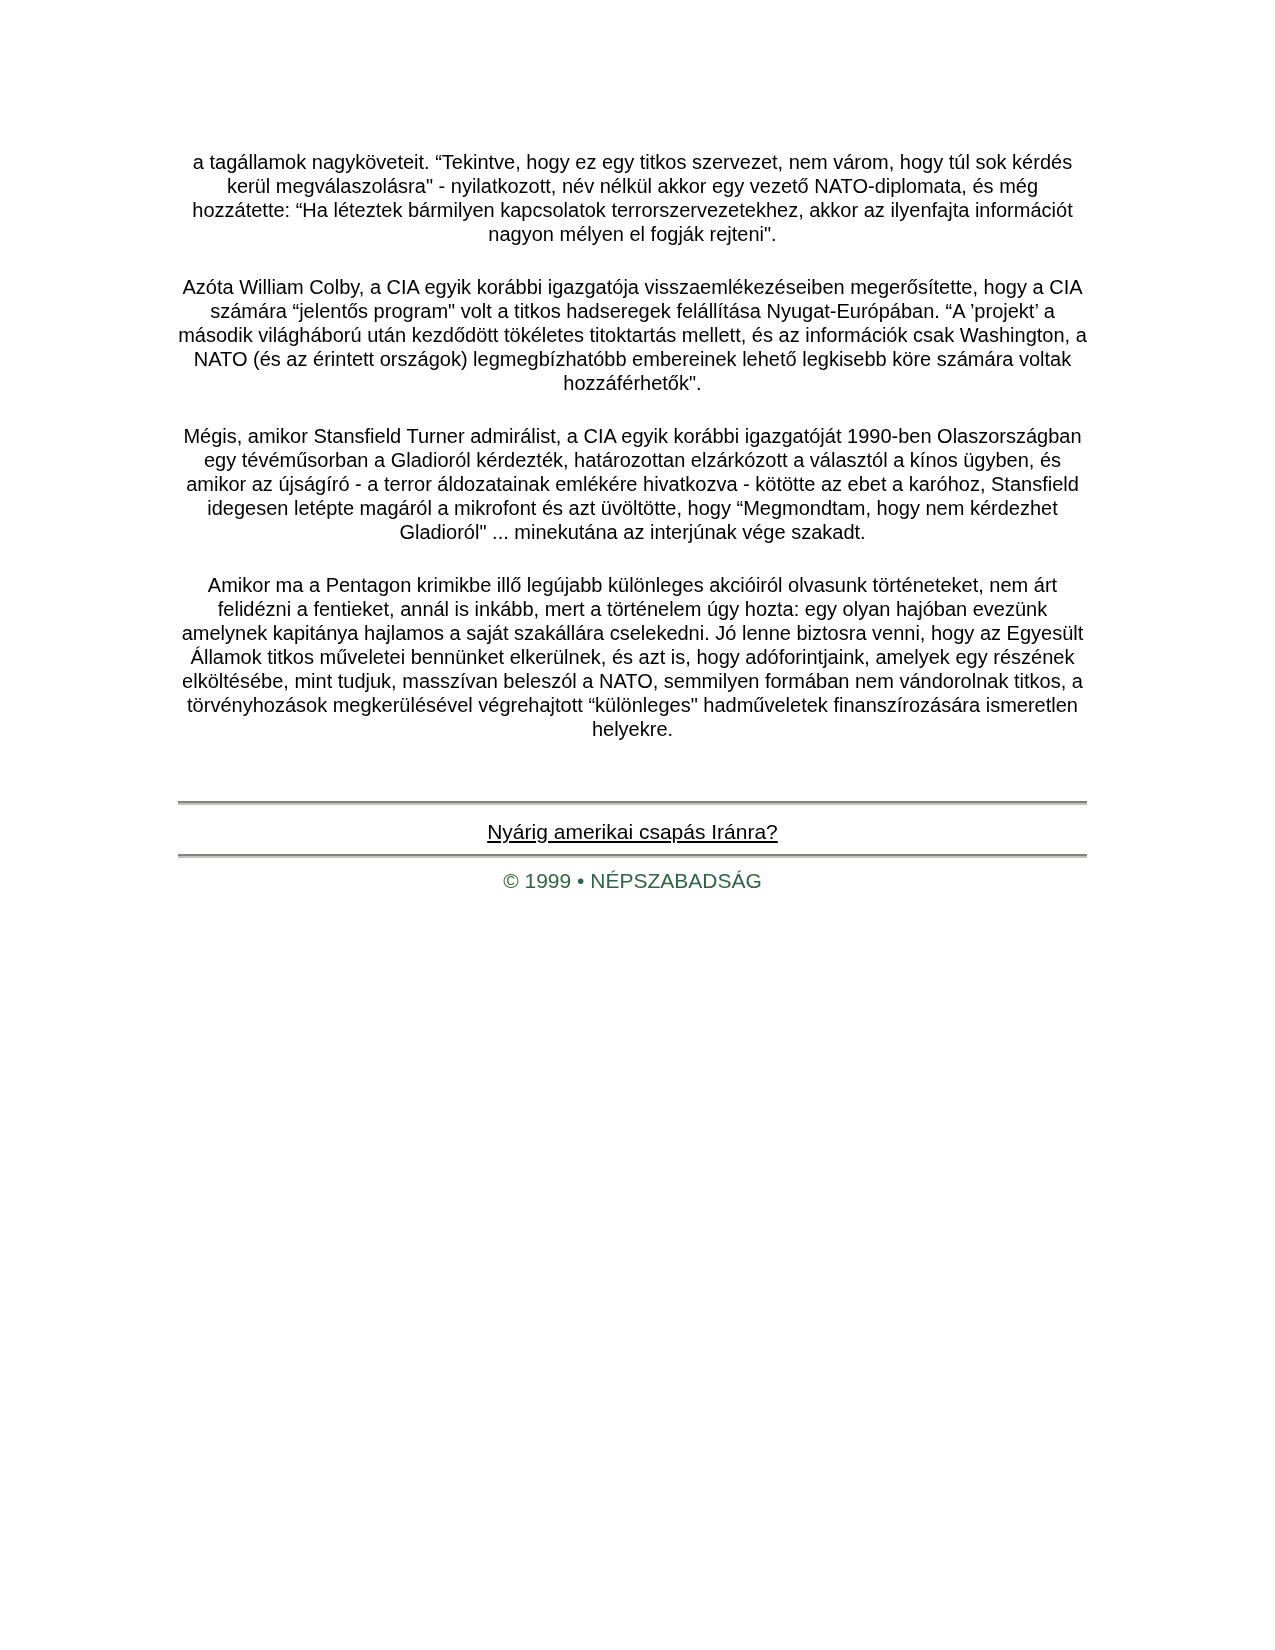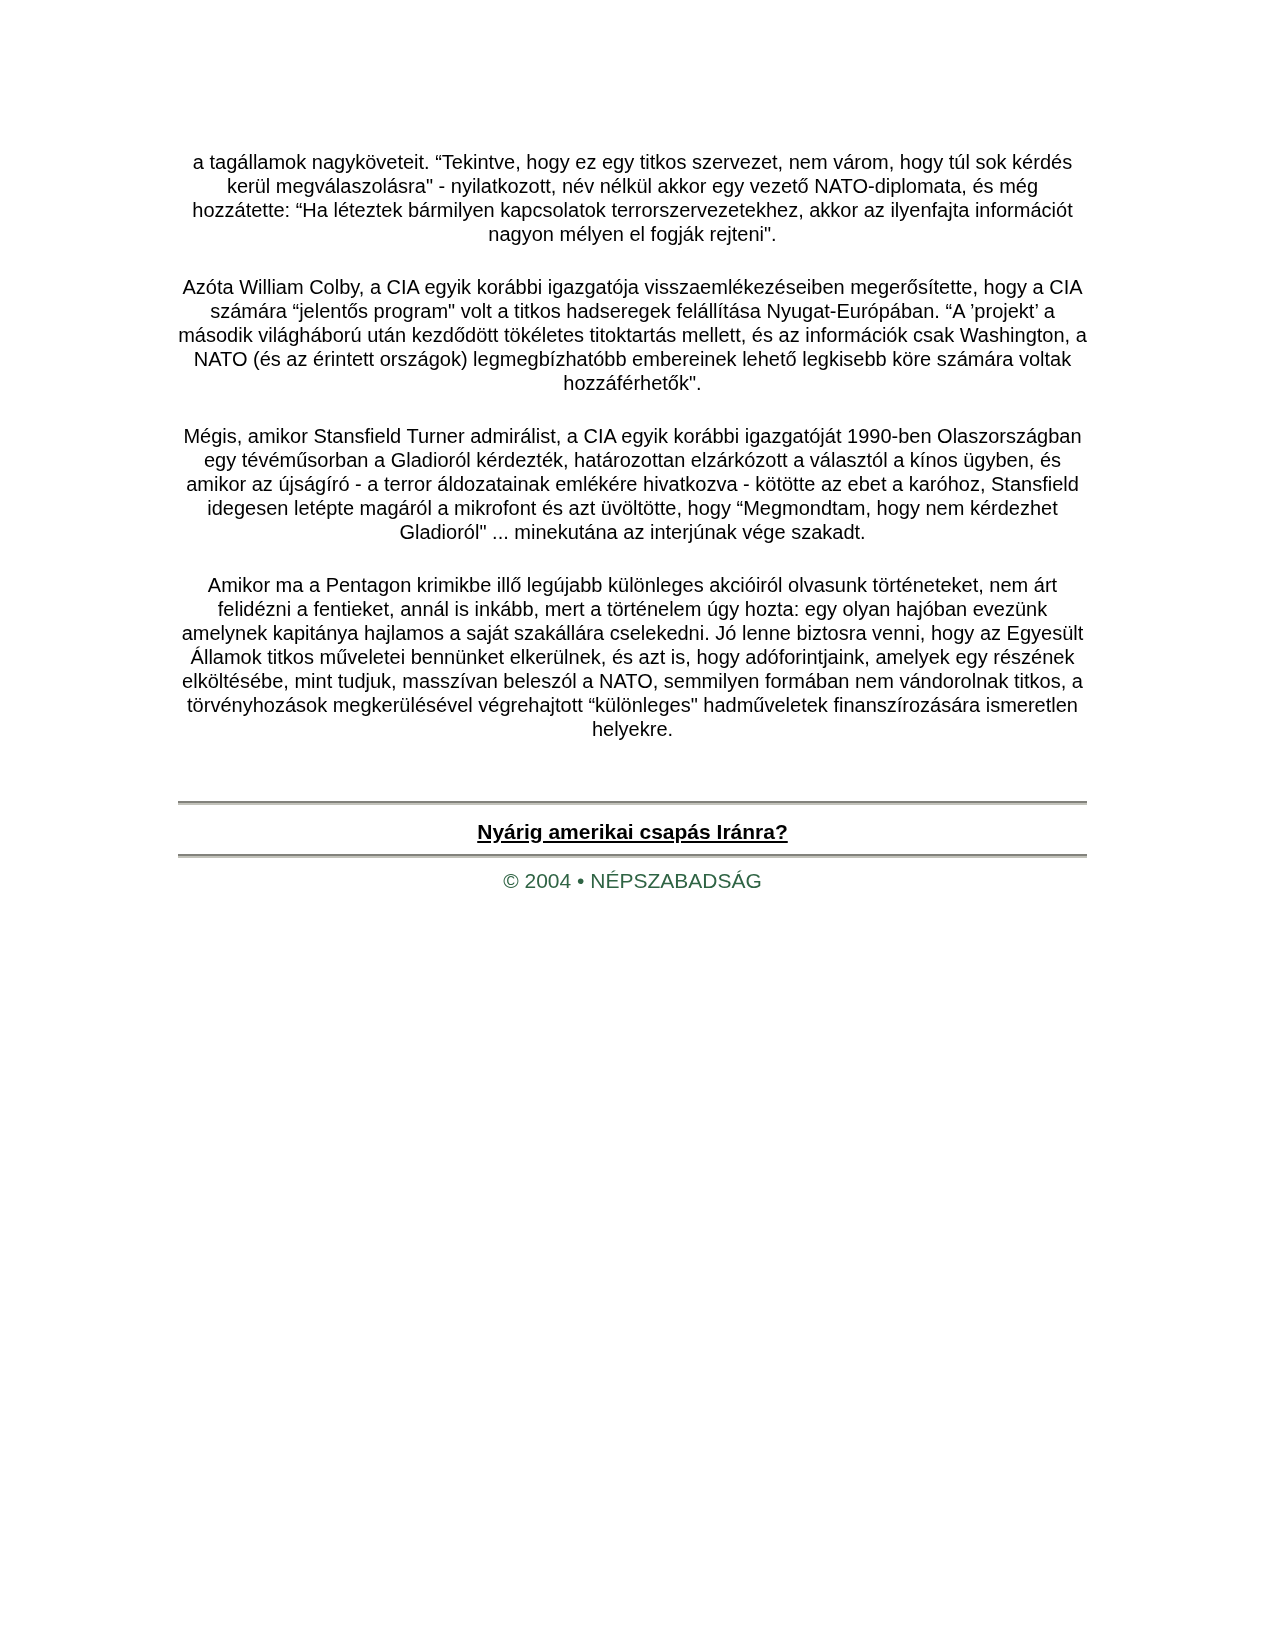--- a/index.html
+++ b/index.html
@@ -38,21 +38,21 @@
     height: 4px;
     background: linear-gradient(to bottom, #82827c 0%, #82827c 55%, #c2c2ba 55%, #c2c2ba 100%);
   }
   hr.rule-top { margin-top: 60px; }
   .related-link-row {
     margin: 14px 0 7px 0;
     line-height: 26px;
   }
   .related-link {
     font-size: 21px;
-    font-weight: bold;
+    font-weight: normal;
     color: #000000;
     text-decoration: underline;
     cursor: pointer;
   }
   .copyright-line {
     margin: 10px 0 0 0;
     font-size: 21px;
     line-height: 26px;
   }
 </style>
@@ -71,16 +71,16 @@
     <p class="body-paragraph">Amikor ma a Pentagon krimikbe illő legújabb különleges akcióiról olvasunk történeteket, nem árt felidézni a fentieket, annál is inkább, mert a történelem úgy hozta: egy olyan hajóban evezünk amelynek kapitánya hajlamos a saját szakállára cselekedni. Jó lenne biztosra venni, hogy az Egyesült Államok titkos műveletei bennünket elkerülnek, és azt is, hogy adóforintjaink, amelyek egy részének elköltésébe, mint tudjuk, masszívan beleszól a NATO, semmilyen formában nem vándorolnak titkos, a törvényhozások megkerülésével végrehajtott “különleges" hadműveletek finanszírozására ismeretlen helyekre.</p>
 
     <hr class="rule rule-top">
 
     <div class="related-link-row">
       <a class="related-link" style="color: rgb(0, 0, 0);">Nyárig amerikai csapás Iránra?</a>
     </div>
 
     <hr class="rule">
 
-    <p class="copyright-line" style="color: rgb(47, 100, 68);">© 2004 • NÉPSZABADSÁG</p>
+    <p class="copyright-line" style="color: rgb(47, 100, 68);">© 1999 • NÉPSZABADSÁG</p>
 
   </div>
 </div>
 
 </body></html>

